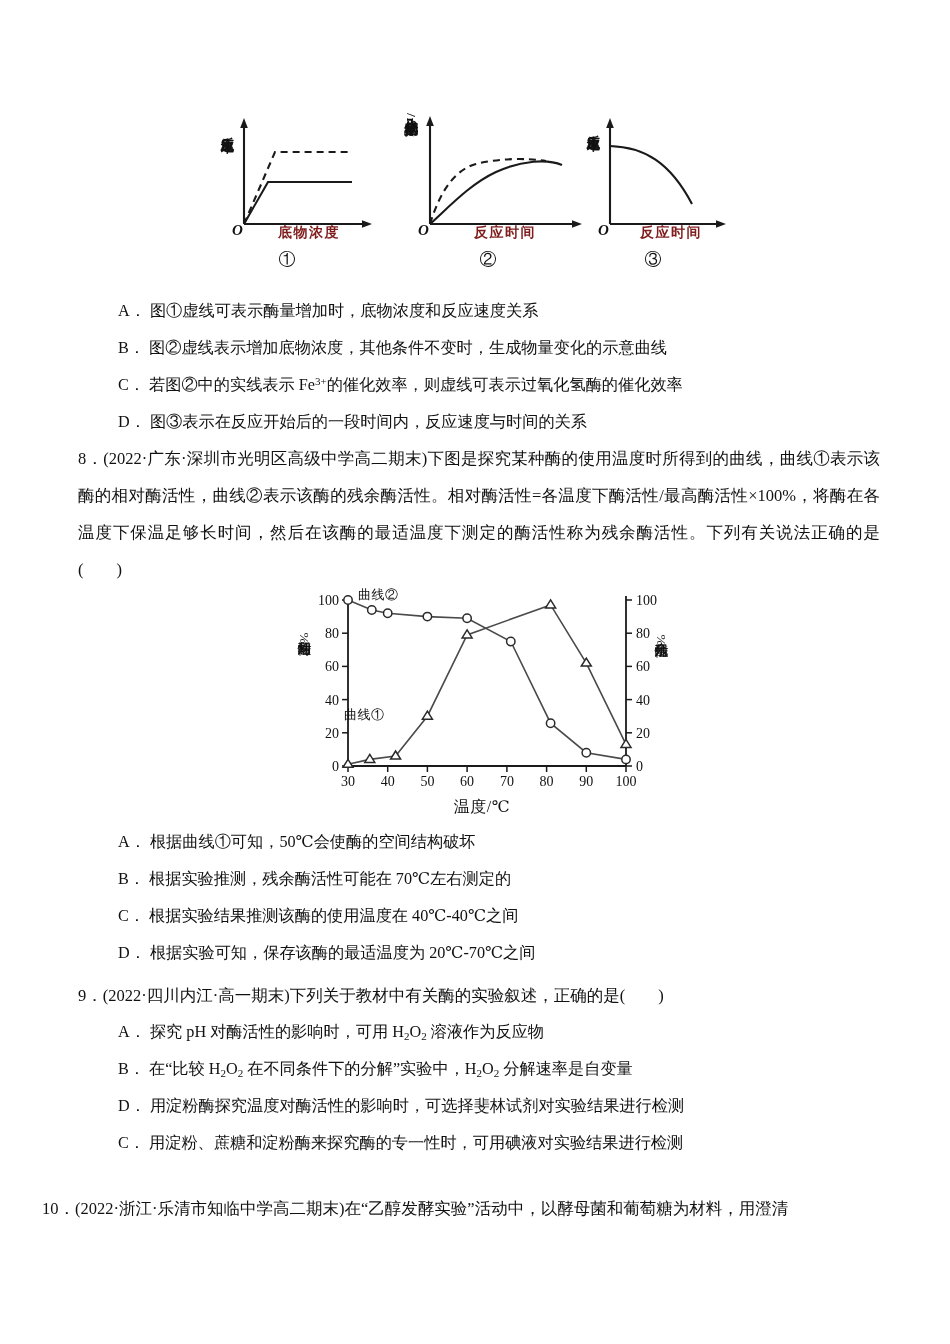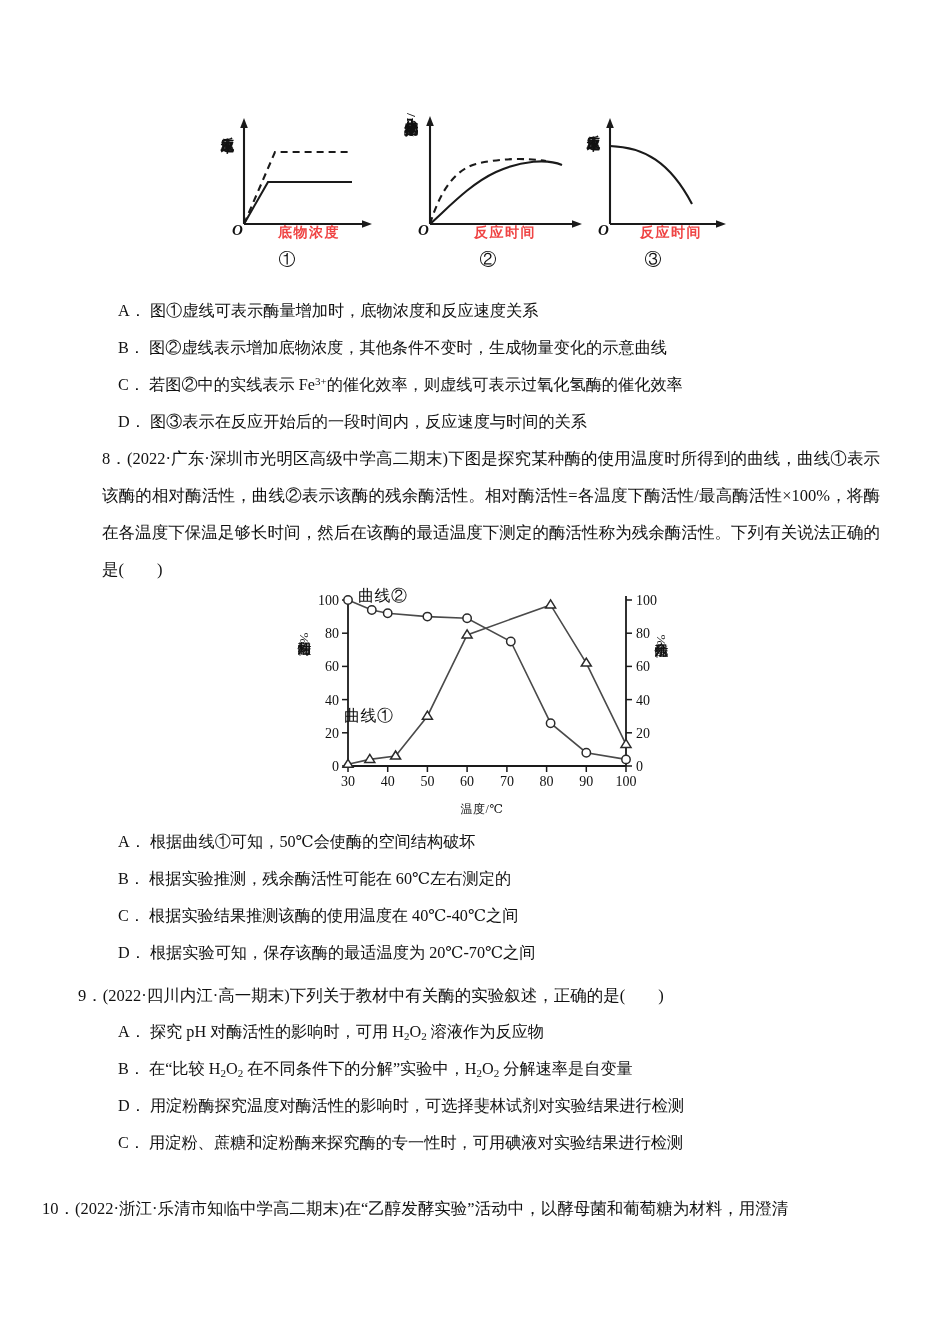--- a/index.html
+++ b/index.html
@@ -54,21 +54,21 @@
     letter-spacing:1px;
     color:#111;
     white-space:nowrap;
   }
   .mini .xlabel{
     position:absolute;
     font-weight:bold;
     font-size:14px;
     letter-spacing:1.5px;
     white-space:nowrap;
-    color:#ef4444;
+    color:#7f1d1d;
     text-align:right;
   }
   .mini .origin{
     position:absolute;
     font-style:italic;
     font-weight:bold;
     font-size:15px;
     font-family:"Liberation Serif",serif;
   }
   .mini .num{
@@ -98,26 +98,26 @@
     right:-2px; top:44px;
     writing-mode:vertical-rl;
     font-size:13.5px;
     letter-spacing:.5px;
     white-space:nowrap;
   }
   .mc-xlabel{
     position:absolute;
     left:0;right:0;bottom:-3px;
     text-align:center;
-    font-size:12px;
+    font-size:16px;
     letter-spacing:.5px;
   }
   .mc-legend{
     position:absolute;
-    font-size:16px;
+    font-size:13px;
     letter-spacing:.5px;
     white-space:nowrap;
   }
 </style>
 </head>
 <body>
 
 <div class="page">
 
   <div class="fig-row">
@@ -182,21 +182,21 @@
     </div>
     <div class="opt">
       <span class="lbl">C．</span><span>若图②中的实线表示 Fe<sup>3+</sup>的催化效率，则虚线可表示过氧化氢酶的催化效率</span>
     </div>
     <div class="opt">
       <span class="lbl">D．</span><span>图③表示在反应开始后的一段时间内，反应速度与时间的关系</span>
     </div>
   </div>
 
   <div style="position:absolute;left:0;top:440px;width:950px;">
-    <div class="stem" style="margin-left:102px;margin-right:70px;text-indent:-0px;">
+    <div class="stem" style="margin-left:78px;margin-right:70px;text-indent:-0px;">
       <span>8．</span><span>(2022·广东·深圳市光明区高级中学高二期末)</span><span>下图是探究某种酶的使用温度时所得到的曲线，曲线①表示该酶的相对酶活性，曲线②表示该酶的残余酶活性。相对酶活性=各温度下酶活性/最高酶活性×100%，将酶在各温度下保温足够长时间，然后在该酶的最适温度下测定的酶活性称为残余酶活性。下列有关说法正确的是(　　)</span>
     </div>
   </div>
 
   <div class="mainchart">
     
     <svg width="372" height="208" viewBox="0 0 372 208">
 
       <line x1="52" y1="8" x2="52" y2="178" stroke="#1a1a1a" stroke-width="1.8"></line>
 
@@ -294,21 +294,21 @@
 
     <div class="mc-legend" style="left:62px;top:-2px;">曲线②</div>
     <div class="mc-legend" style="left:48px;top:118px;">曲线①</div>
   </div>
 
   <div style="position:absolute;left:0;top:824px;width:950px;">
     <div class="opt">
       <span class="lbl">A．</span><span>根据曲线①可知，50℃会使酶的空间结构破坏</span>
     </div>
     <div class="opt">
-      <span class="lbl">B．</span><span>根据实验推测，残余酶活性可能在 60℃左右测定的</span>
+      <span class="lbl">B．</span><span>根据实验推测，残余酶活性可能在 70℃左右测定的</span>
     </div>
     <div class="opt">
       <span class="lbl">C．</span><span>根据实验结果推测该酶的使用温度在 40℃-40℃之间</span>
     </div>
     <div class="opt">
       <span class="lbl">D．</span><span>根据实验可知，保存该酶的最适温度为 20℃-70℃之间</span>
     </div>
   </div>
 
   <div style="position:absolute;left:0;top:977px;width:844px;">

